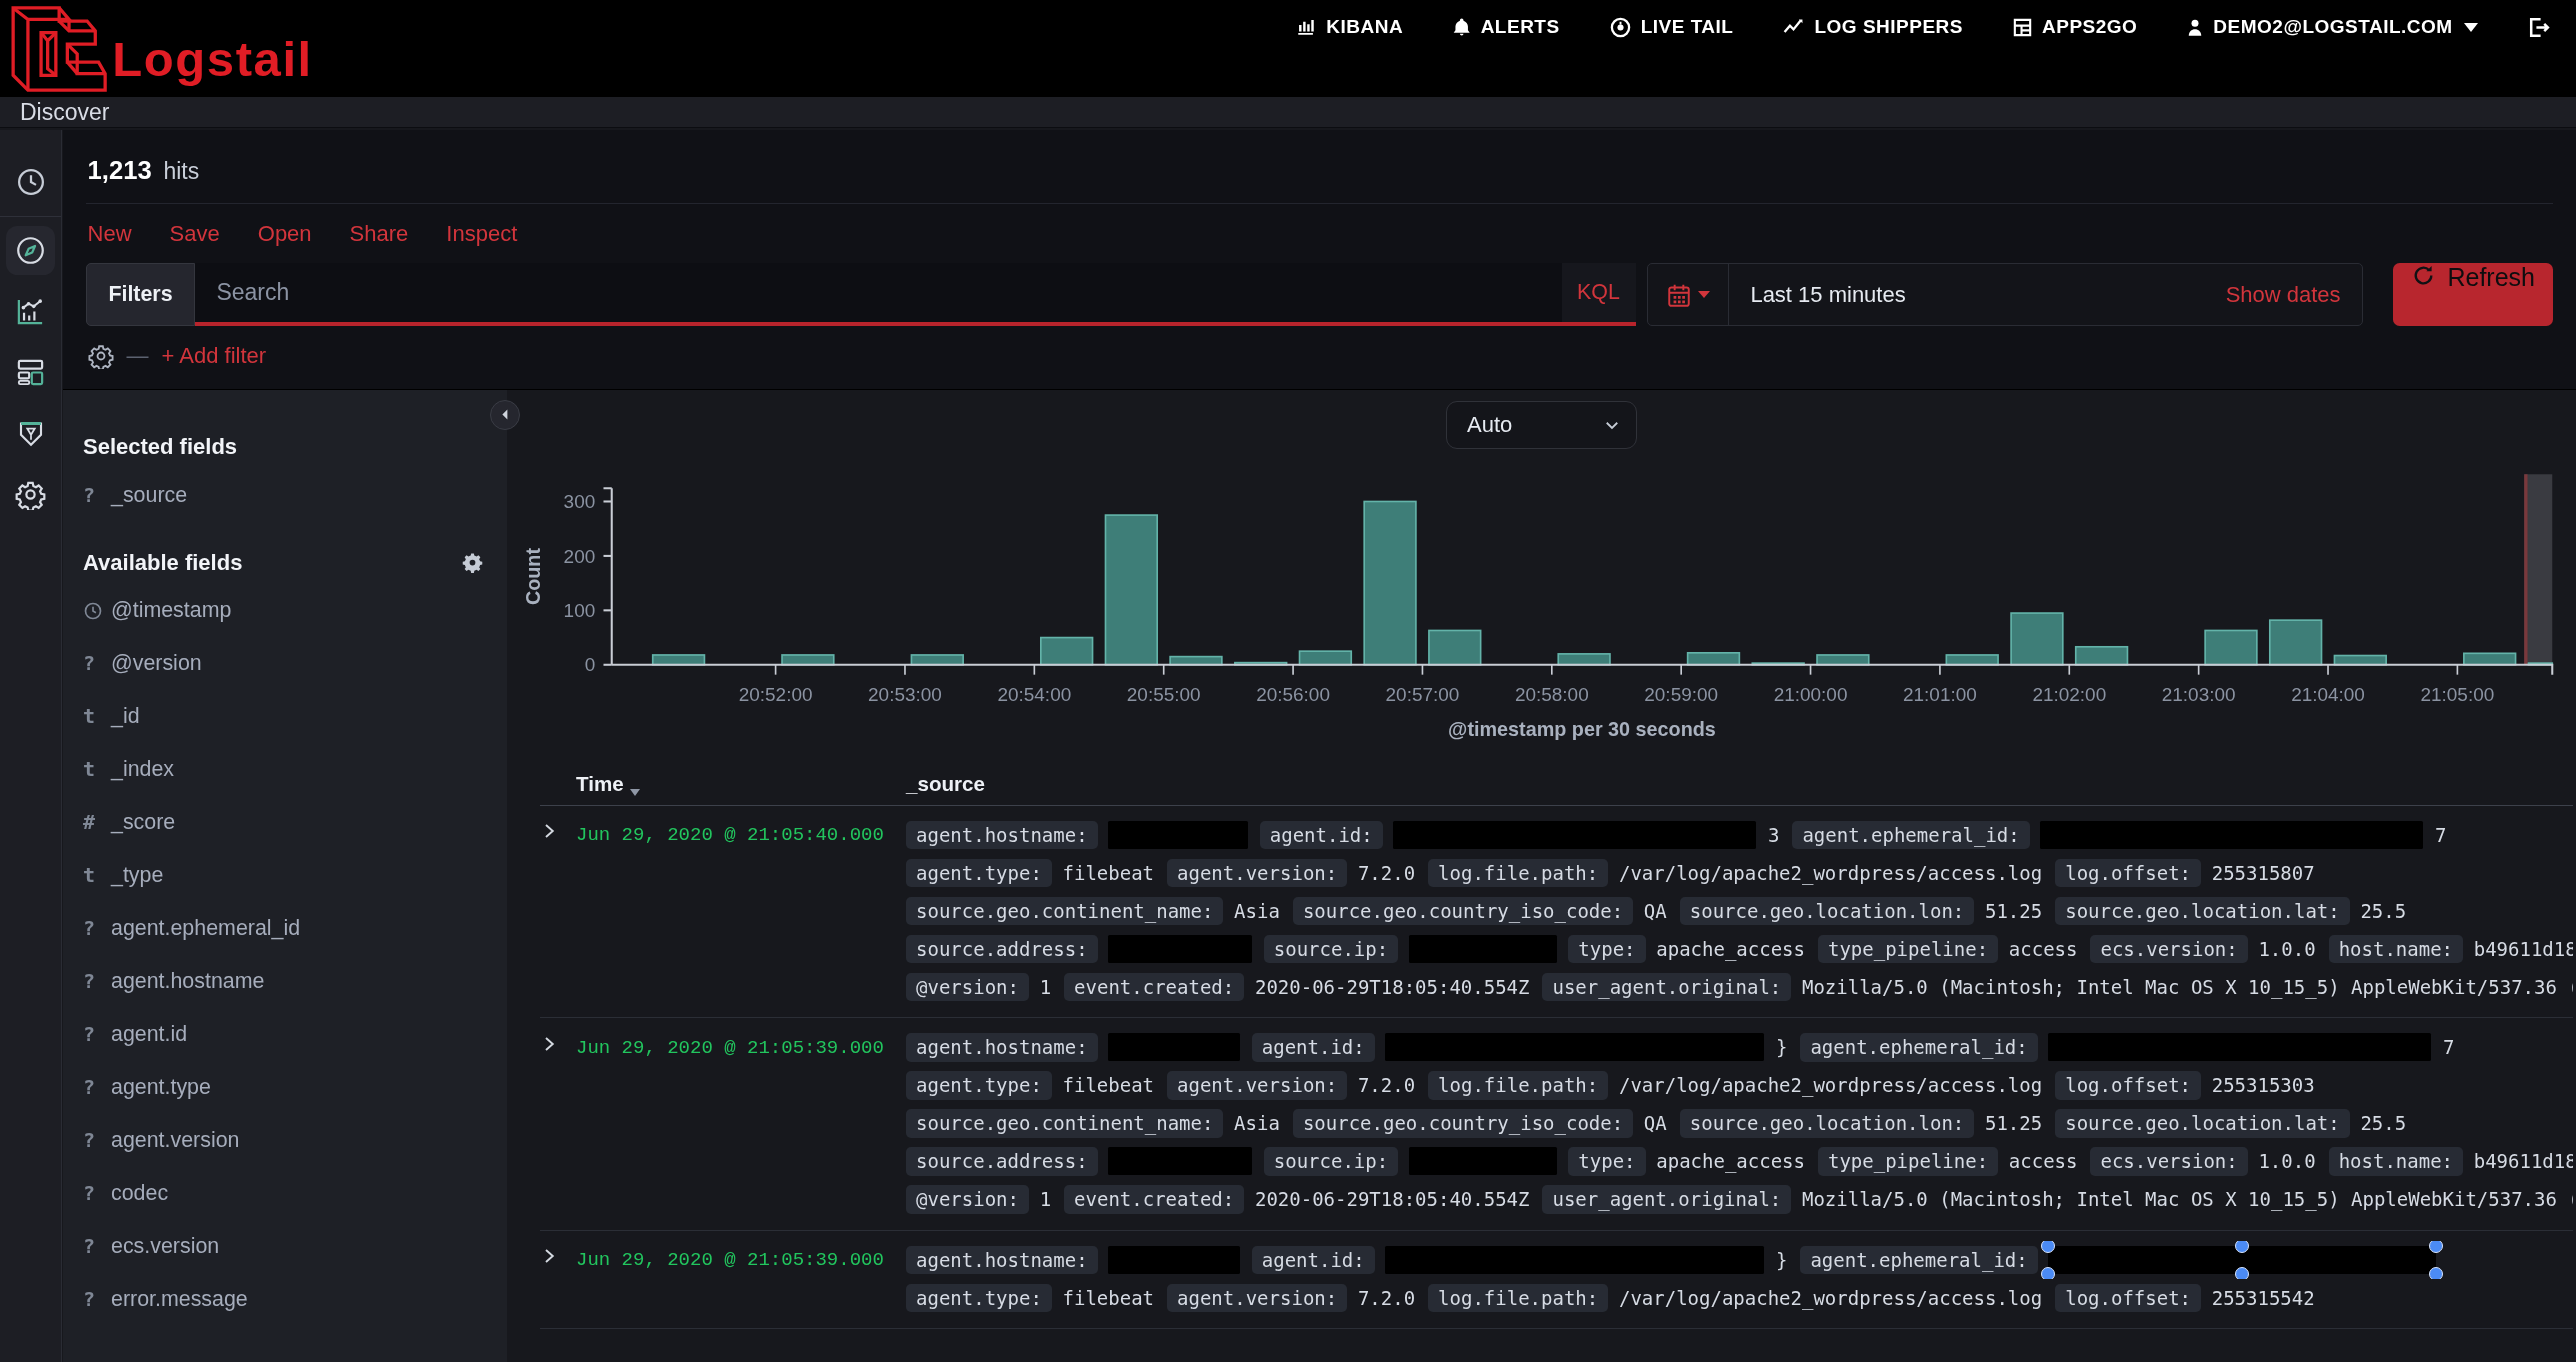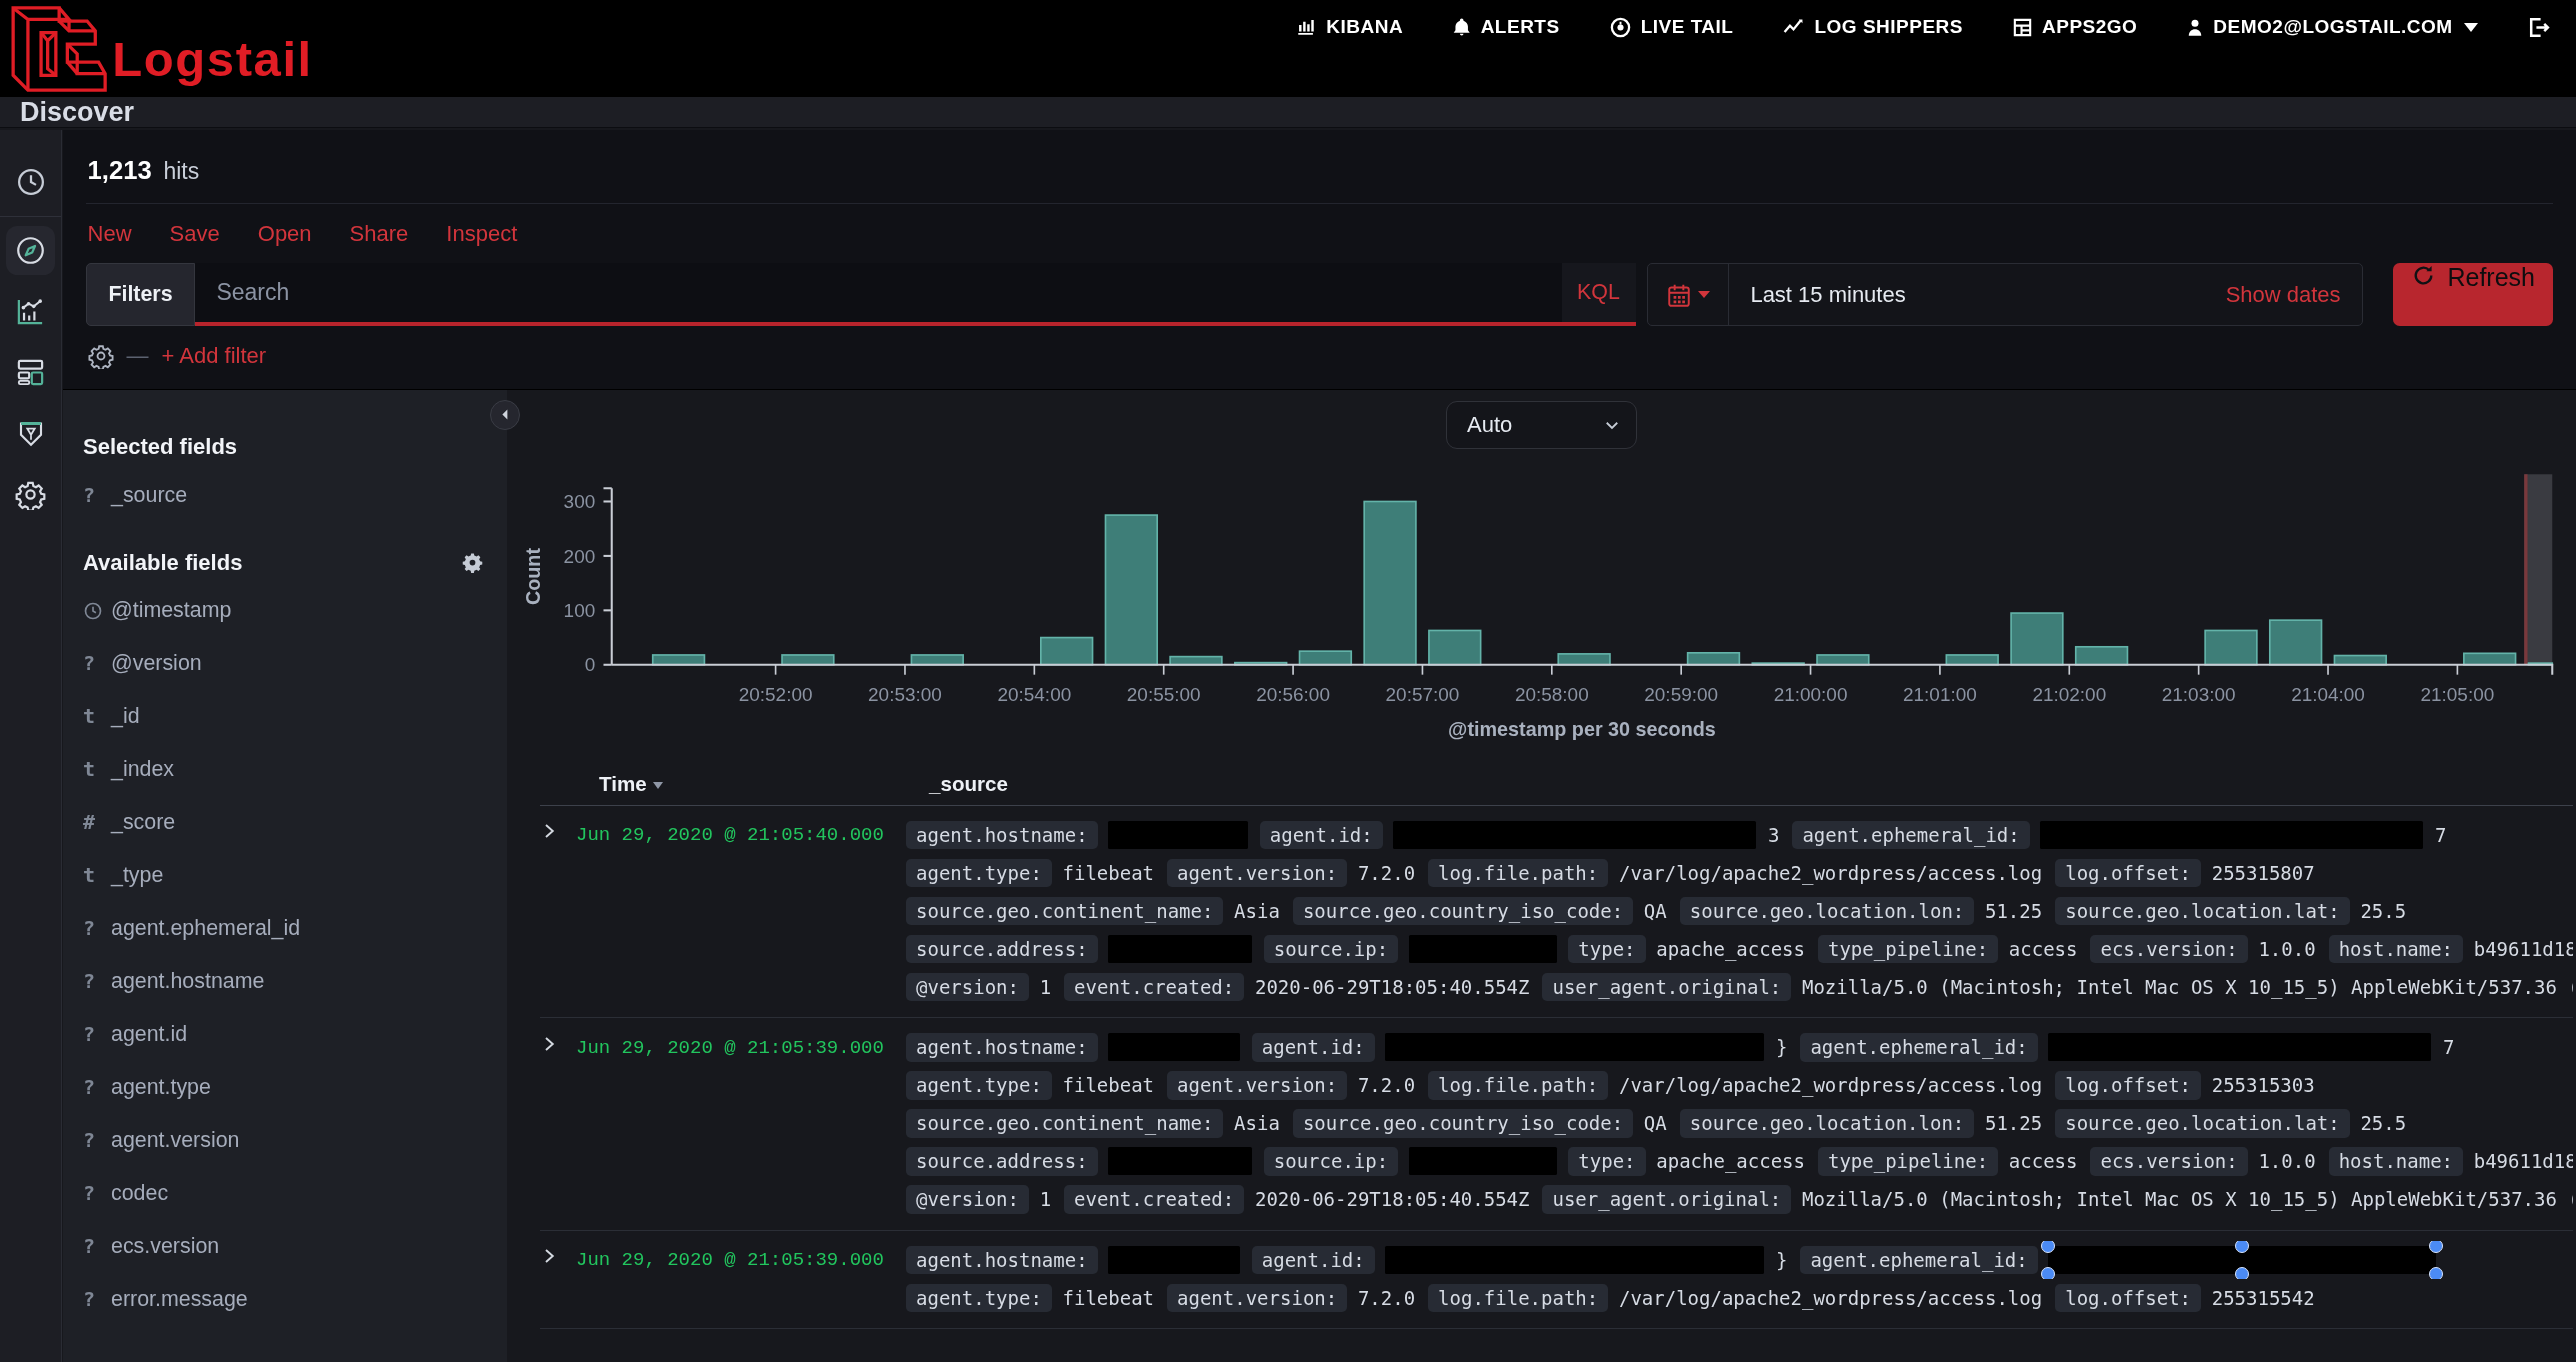--- a/index.html
+++ b/index.html
@@ -15,21 +15,21 @@
   
   .topbar { position:absolute; top:0; left:0; width:100%; height:97px; background:#000; z-index:30; }
   .topnav { position:absolute; top:0; right:25px; height:54px; display:flex; align-items:center; gap:48px; }
   .navitem { display:flex; align-items:center; gap:8px; color:#fff; font-size:19px; font-weight:700; letter-spacing:0.5px; cursor:pointer; white-space:nowrap; }
   .caret-down { width:0; height:0; border-left:7.4px solid transparent; border-right:7.4px solid transparent; border-top:9px solid #fff; margin-left:3.3px; }
   .logo { position:absolute; left:8.2px; top:3.3px; display:flex; align-items:flex-end; z-index:31; }
   .logo-text { font-size:49px; font-weight:800; color:#e01d25; letter-spacing:1.6px; margin-left:5px; margin-bottom:8.2px; }
 
   
   .breadcrumb-bar { position:absolute; top:97px; left:0; width:100%; height:31px; background:#1d1e24; border-bottom:1.6px solid #0c0d11; display:flex; align-items:center; padding-left:20px; z-index:5; }
-  .breadcrumb-bar span { font-size:27px; color:#d9dde6;font-weight:bold; }
+  .breadcrumb-bar span { font-size:23px; color:#d9dde6; }
 
   
   .rail { position:absolute; top:130px; left:0; bottom:0; width:62px; background:#1d1e24; border-right:0.8px solid #2a2c34; display:flex; flex-direction:column; align-items:center; padding-top:21.4px; z-index:10; }
   .rail-item { width:61px; height:61px; display:flex; align-items:center; justify-content:center; cursor:pointer; }
   .rail-sep { width:61px; height:0; border-top:0.8px solid #2e3039; margin:3.3px 0; }
   .rail-active { background:#26272f; border-radius:11.5px; width:49px; height:49px; display:flex; align-items:center; justify-content:center; }
 
   
   .content { position:absolute; left:63px; top:130px; right:0; bottom:0; display:flex; flex-direction:column; }
 
@@ -74,21 +74,21 @@
   .chart-header { display:flex; align-items:center; justify-content:center; gap:21.4px; margin-top:10px; height:51px; }
   .chart-range { font-size:24px; color:#e2e6ee; }
   .interval-select { width:191px; height:48px; background:#14151a; border:0.8px solid #303239; border-radius:11px; display:flex; align-items:center; padding:0 15px 0 20px; cursor:pointer; }
   .interval-select span { flex:1; font-size:22px; color:#e6eaf1; }
   .chev-svg { flex-shrink:0; }
 
   
   .table-wrap { margin:23px 0 0 33px; padding-right:3.3px; overflow:hidden; }
   .thead { display:flex; align-items:center; height:43px; border-bottom:1.6px solid #3d414b; }
   .th-exp { width:36px; }
-  .th-time { width:330px; font-size:20.6px; font-weight:700; color:#eef1f6; display:flex; align-items:center; gap:6.6px;margin-left:23px; }
+  .th-time { width:330px; font-size:20.6px; font-weight:700; color:#eef1f6; display:flex; align-items:flex-end; gap:6.6px; }
   .th-source { flex:1; font-size:20.6px; font-weight:700; color:#eef1f6; }
   .sort-caret { width:0; height:0; border-left:5.8px solid transparent; border-right:5.8px solid transparent; border-top:7.4px solid #8f97a6; margin-top:3.3px; }
   .trow { display:flex; border-bottom:0.8px solid #2b2e36; padding:10px 0 11.5px 0; }
   .td-exp { width:36px; padding-top:6.6px; color:#d4d9e1; }
   .td-time { width:330px; font-family:Liberation Mono, monospace; font-size:19px; color:#22c55e; padding-top:8.2px; white-space:nowrap; }
   .td-source { flex:1; min-width:0; font-family:"DejaVu Sans Mono", monospace; font-size:19px; color:#d6dbe4; }
   .src-line { height:38px; display:flex; align-items:center; white-space:nowrap; overflow:hidden; }
   .kpill { background:#272b34; border-radius:5px; padding:3.3px 10px; margin-right:10.7px; flex-shrink:0; }
   .vtext { margin-right:13px; flex-shrink:0; }
   .redact { display:inline-block; height:28px; background:#000; border-radius:1.6px; margin-right:11.5px; flex-shrink:0; position:relative; }

